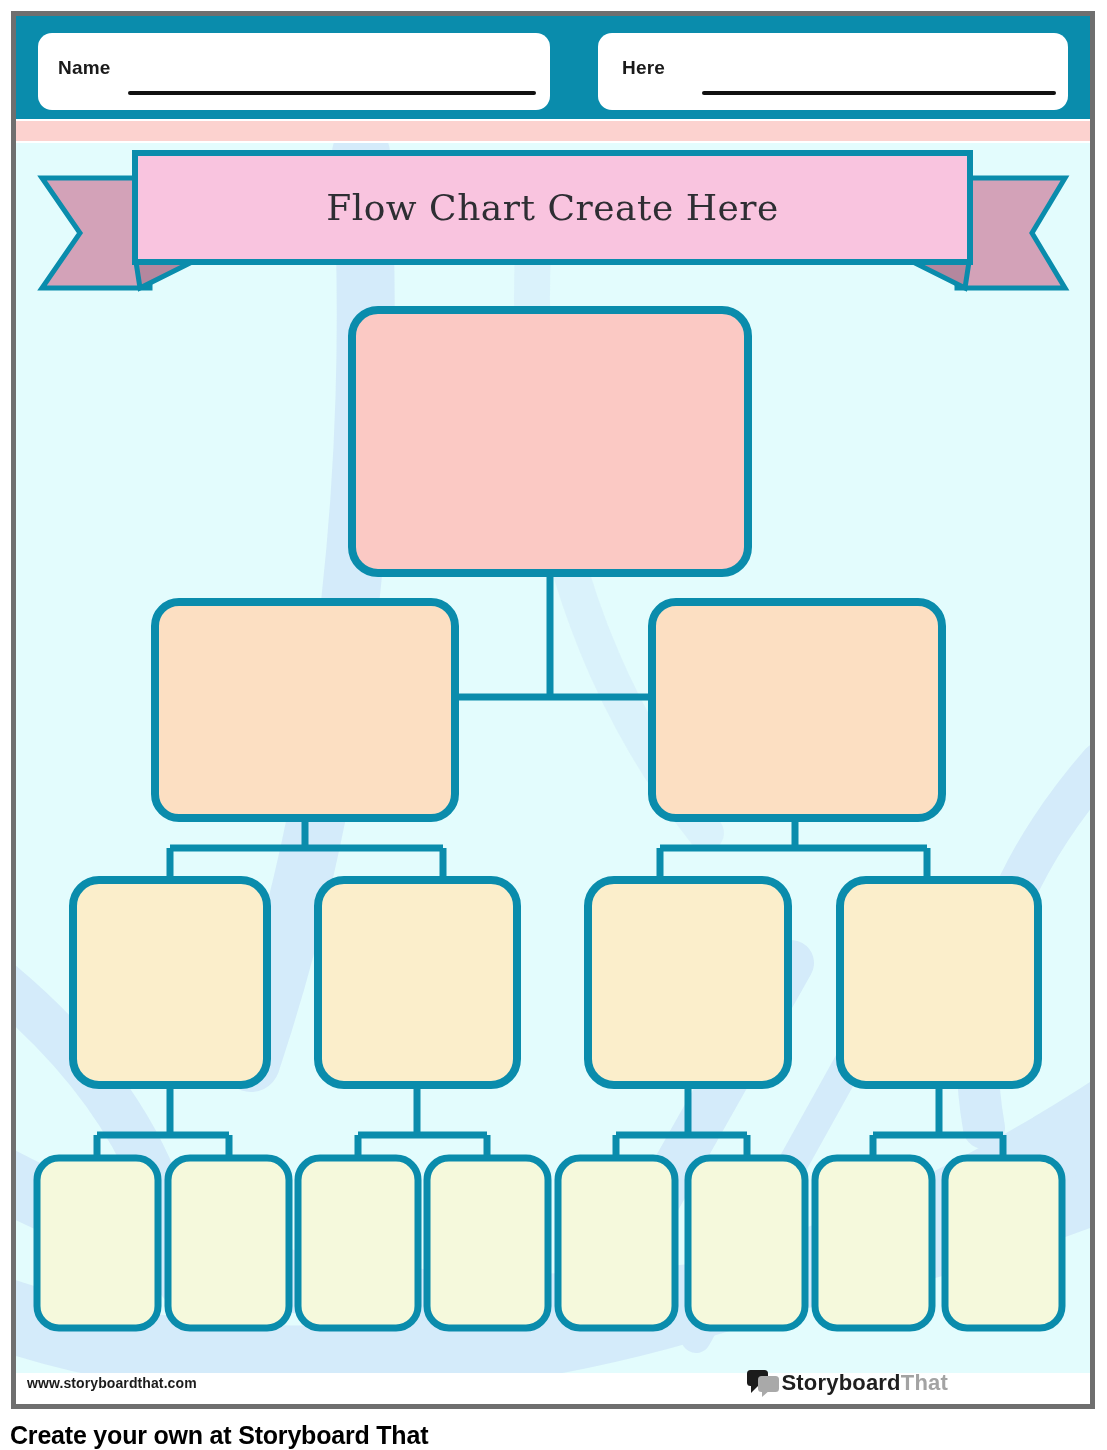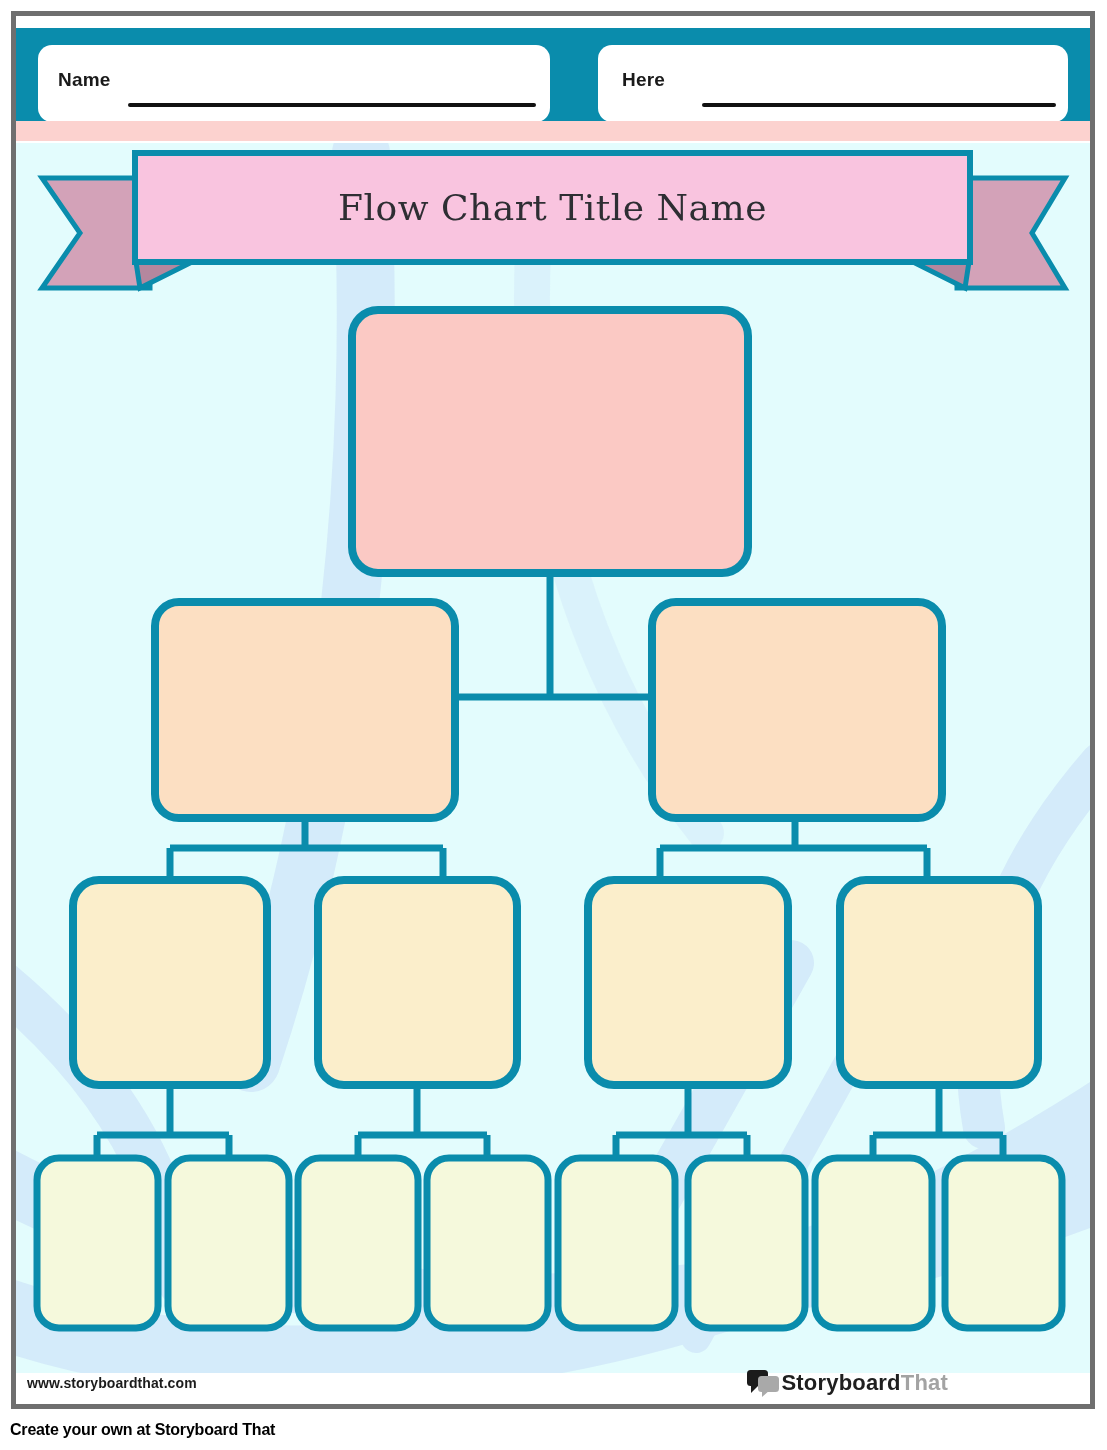--- a/index.html
+++ b/index.html
@@ -8,21 +8,21 @@
     --level1-fill:#fbc9c4; --level2-fill:#fcdfc2; --level3-fill:#fbeecb; --level4-fill:#f5f9dc;
     --title-color:#2e2e33; --logo-gray:#a3a3a3; --ink:#111111;
   }
   *{box-sizing:border-box;}
   html,body{margin:0;padding:0;}
   body{width:1107px;height:1450px;background:#ffffff;position:relative;
        font-family:"Liberation Sans",sans-serif;overflow:hidden;}
   .page{position:absolute;left:11px;top:11px;width:1084px;height:1398px;
         border:5px solid var(--page-border);background:#ffffff;}
   
-  .header-band{position:absolute;left:0;top:12px;width:1074px;height:103px;background:var(--teal);}
+  .header-band{position:absolute;left:0;top:0;width:1074px;height:103px;background:var(--teal);}
   .field-box{position:absolute;top:17px;height:77px;background:#ffffff;border-radius:14px;}
   .field-box.name{left:22px;width:512px;}
   .field-box.date{left:582px;width:470px;}
   .field-label{position:absolute;left:20px;top:24px;font-size:19px;font-weight:bold;
                color:#1a1a1a;letter-spacing:.2px;}
   .field-box.date .field-label{left:24px;}
   .write-line{position:absolute;bottom:15px;height:4px;background:var(--ink);border-radius:2px;}
   .field-box.name .write-line{left:90px;right:14px;}
   .field-box.date .write-line{left:104px;right:12px;}
   .pink-strip{position:absolute;left:0;top:105px;width:1074px;height:20px;background:var(--pink-strip);}
@@ -35,21 +35,21 @@
                 font-family:"DejaVu Serif",serif;font-size:36px;color:var(--title-color);
                 letter-spacing:.5px;}
   
   .footer-strip{position:absolute;left:0;top:1357px;width:958px;height:31px;background:#ffffff;
                 display:flex;align-items:center;justify-content:space-between;
                 padding:0 26px 11px 11px;}
   .website{font-size:14px;font-weight:bold;color:#1c1c1c;letter-spacing:.1px;}
   .logo{display:flex;align-items:center;gap:1px;}
   .logo-text{font-size:22px;font-weight:600;letter-spacing:.2px;color:#1f1f1f;}
   .logo-text .that{color:var(--logo-gray);}
-  .tagline{position:absolute;left:10px;top:1421px;font-size:16px;font-weight:bold;
+  .tagline{position:absolute;left:10px;top:1421px;font-size:25px;font-weight:bold;
            color:#000000;letter-spacing:-.2px;text-align:right;}
 </style>
 </head>
 <body>
 
 <div class="page">
 
   <div class="header-band">
     <div class="field-box name">
       <span class="field-label">Name</span>
@@ -114,21 +114,21 @@
         <rect x="152" y="1015" width="121" height="170" rx="22"></rect>
         <rect x="282" y="1015" width="120" height="170" rx="22"></rect>
         <rect x="411" y="1015" width="121" height="170" rx="22"></rect>
         <rect x="542" y="1015" width="117" height="170" rx="22"></rect>
         <rect x="672" y="1015" width="117" height="170" rx="22"></rect>
         <rect x="799" y="1015" width="117" height="170" rx="22"></rect>
         <rect x="929" y="1015" width="117" height="170" rx="22"></rect>
       </g>
     </svg>
 
-    <div class="banner-title">Flow Chart Title Name</div>
+    <div class="banner-title">Flow Chart Create Here</div>
   </div>
 
   <div class="footer-strip">
     <span class="website">www.storyboardthat.com</span>
     <span class="logo">
       <svg width="34" height="29" viewBox="0 0 34 29">
         <rect x="1" y="1" width="21" height="16" rx="3.5" fill="#1b1b1b"></rect>
         <path d="M5 15 L5 24 L14 15 Z" fill="#1b1b1b"></path>
         <rect x="12" y="7" width="21" height="16" rx="3.5" fill="#a9a9a9"></rect>
         <path d="M16 21 L16 28 L24 21 Z" fill="#a9a9a9"></path>

